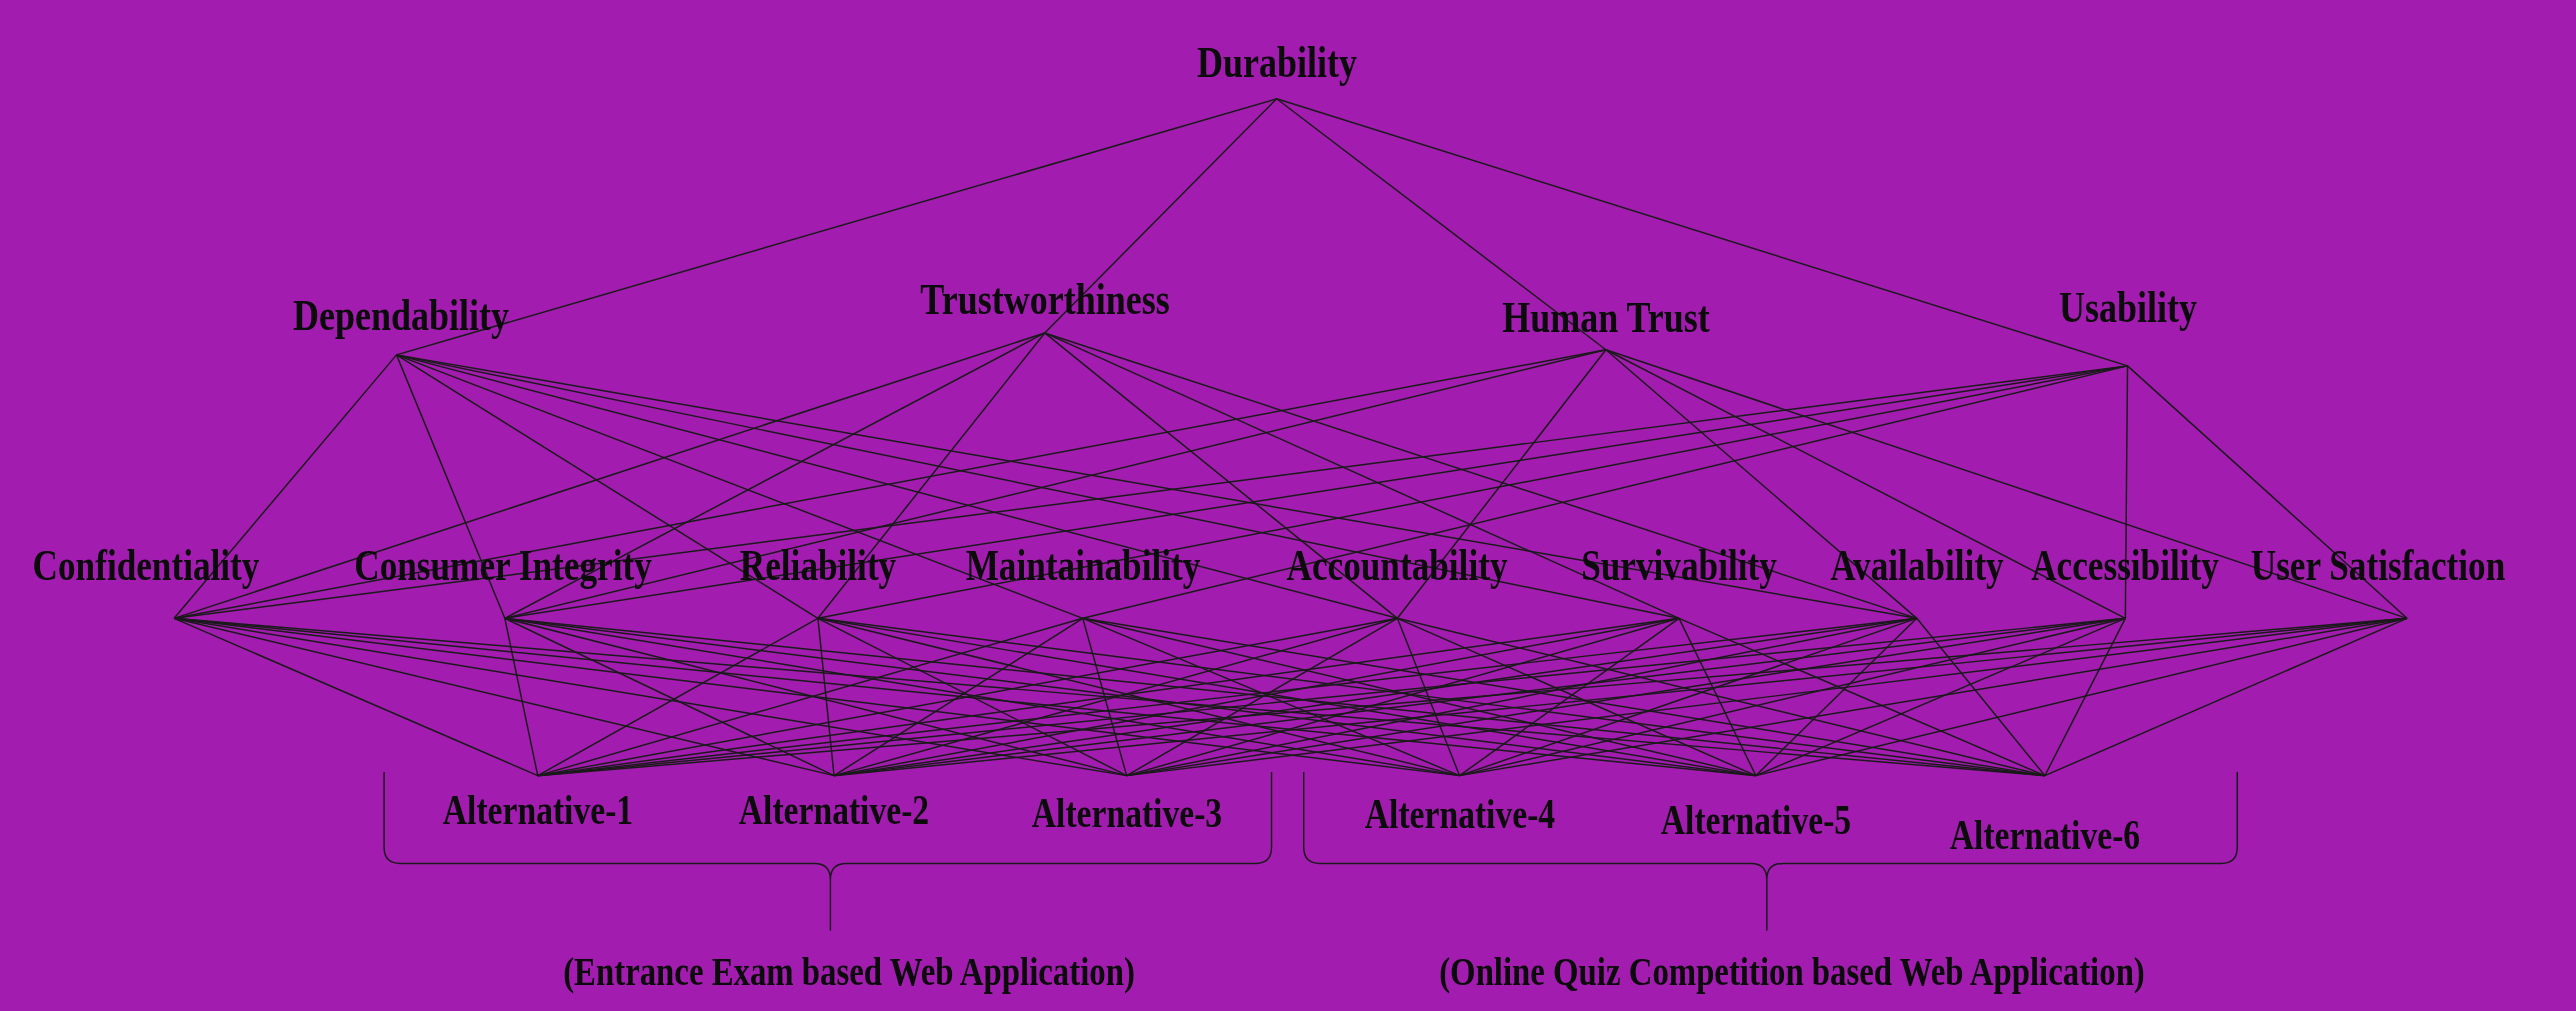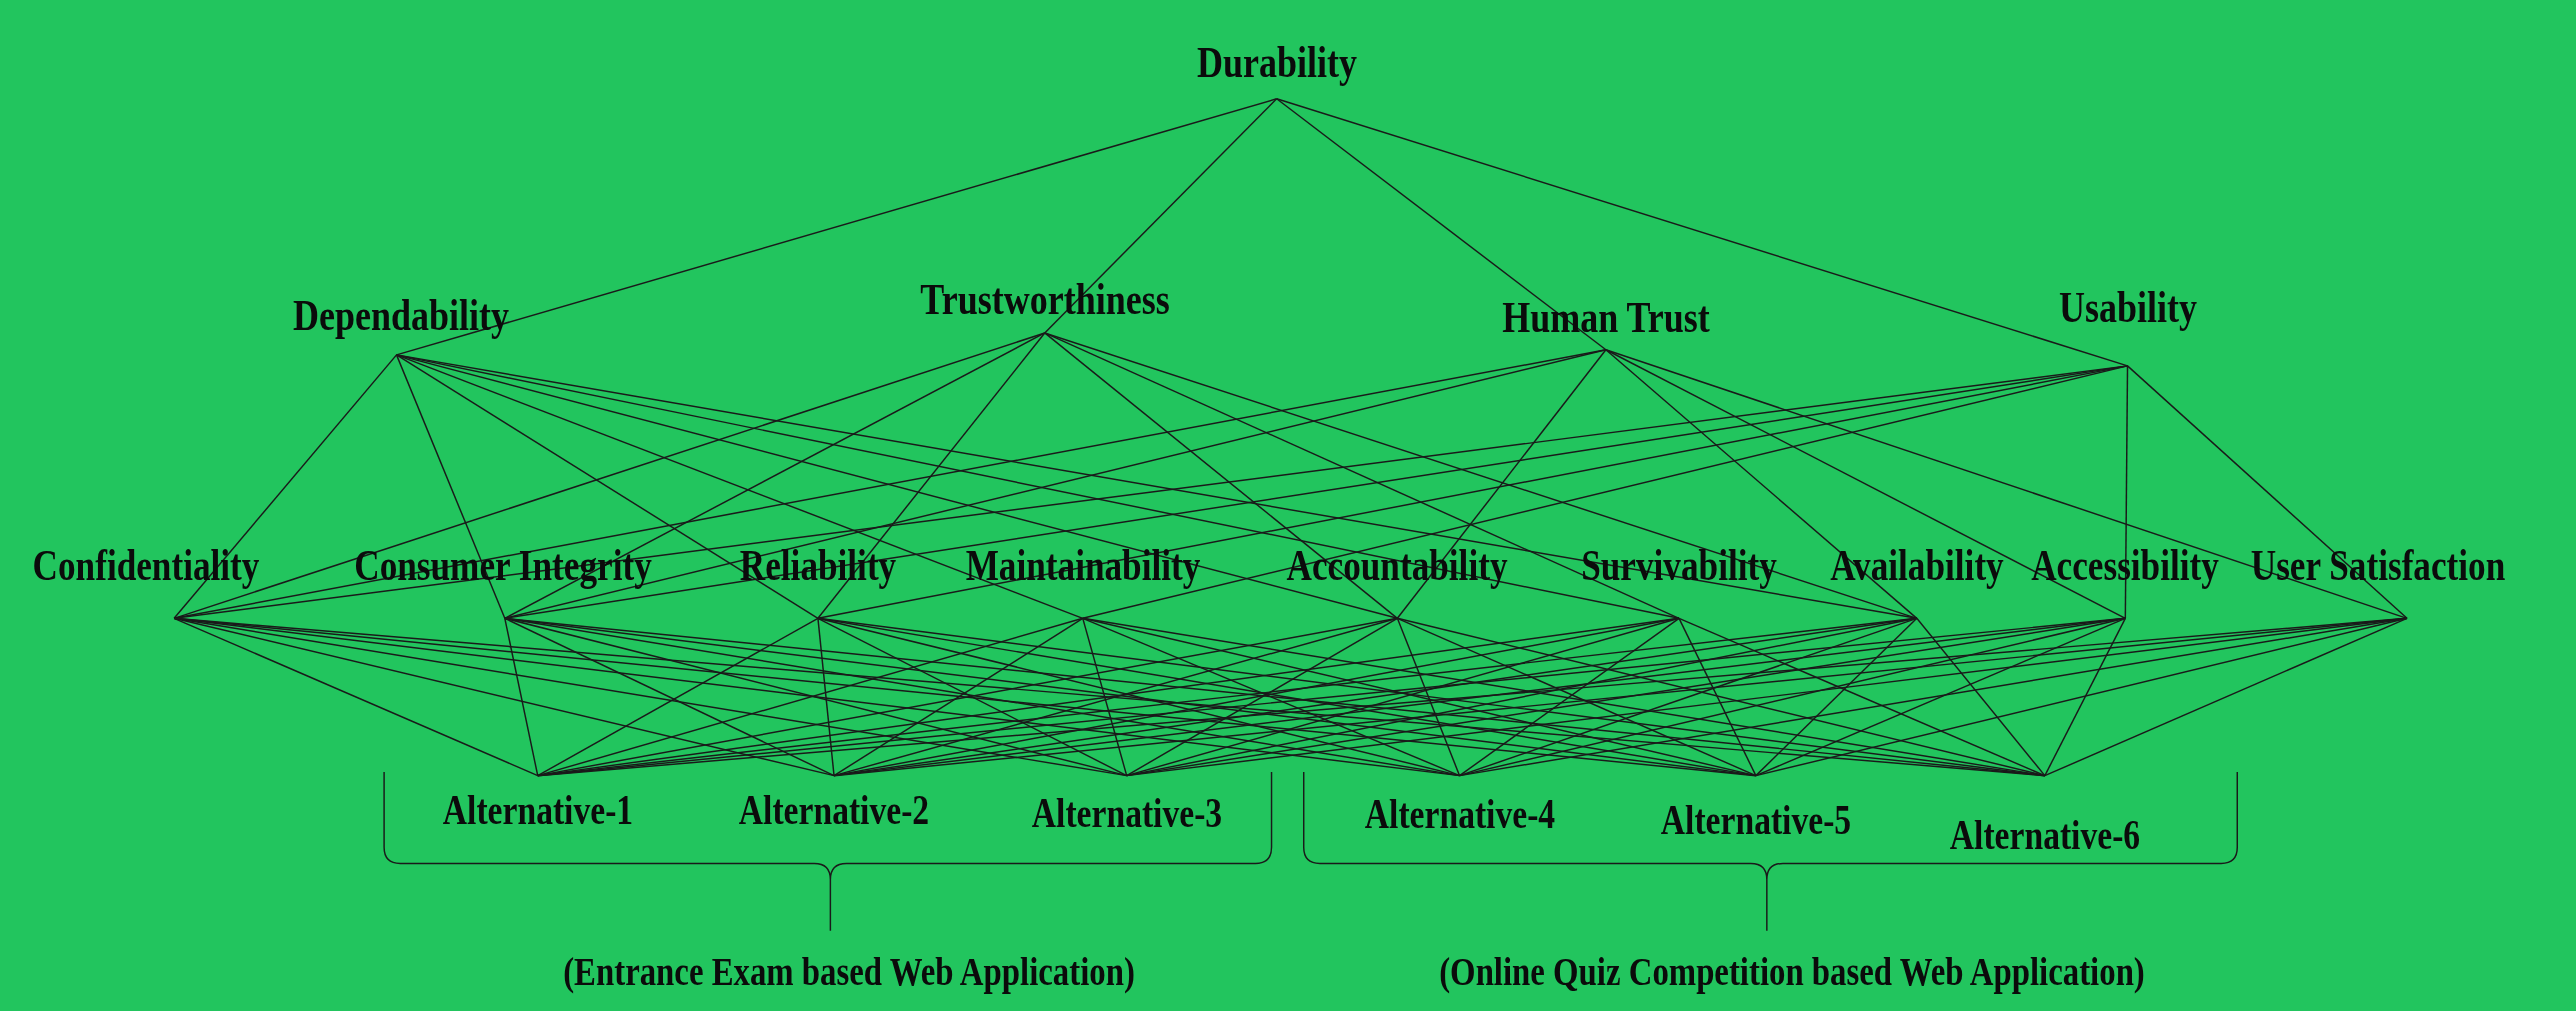--- a/index.html
+++ b/index.html
@@ -4,21 +4,21 @@
 <style>
   html, body {
     margin: 0;
     padding: 0;
     background: #ffffff;
   }
   #stage {
     position: relative;
     width: 2576px;
     height: 1012px;
-    background: #22c55e;
+    background: #a21caf;
     overflow: hidden;
     font-family: "Liberation Serif", "DejaVu Serif", serif;
   }
   #edges {
     position: absolute;
     left: 0;
     top: 0;
     width: 2576px;
     height: 1012px;
   }

